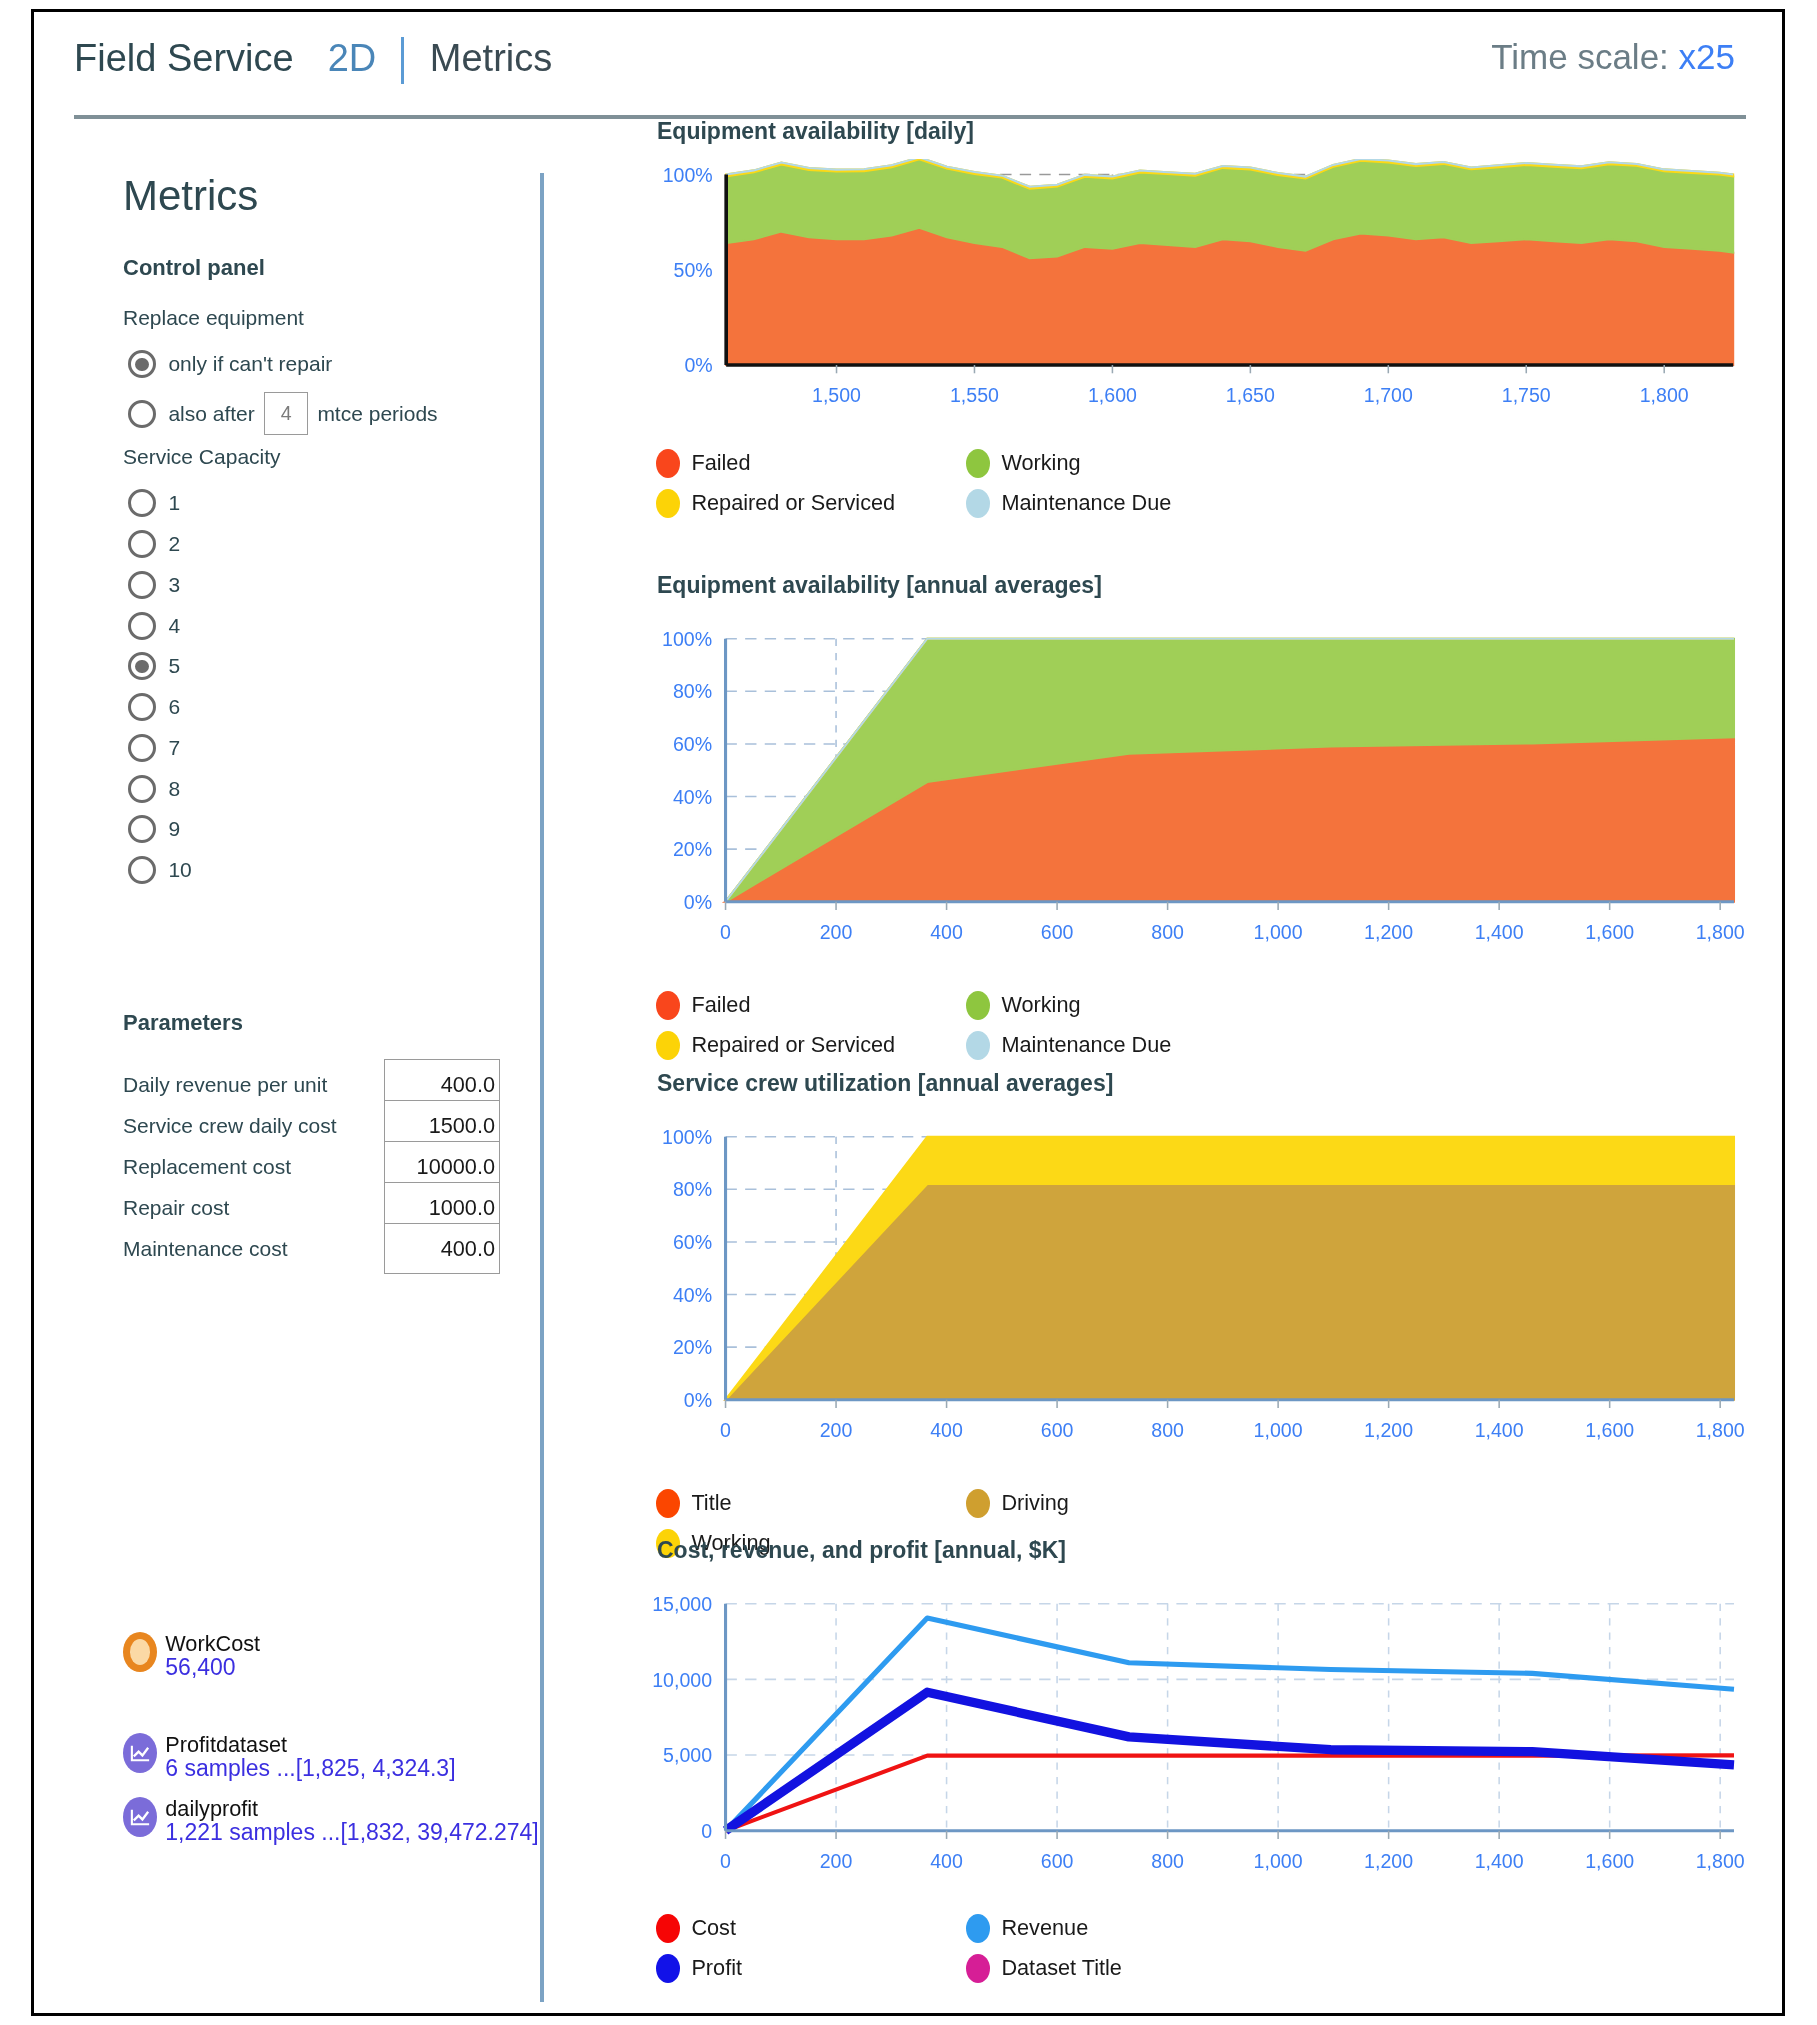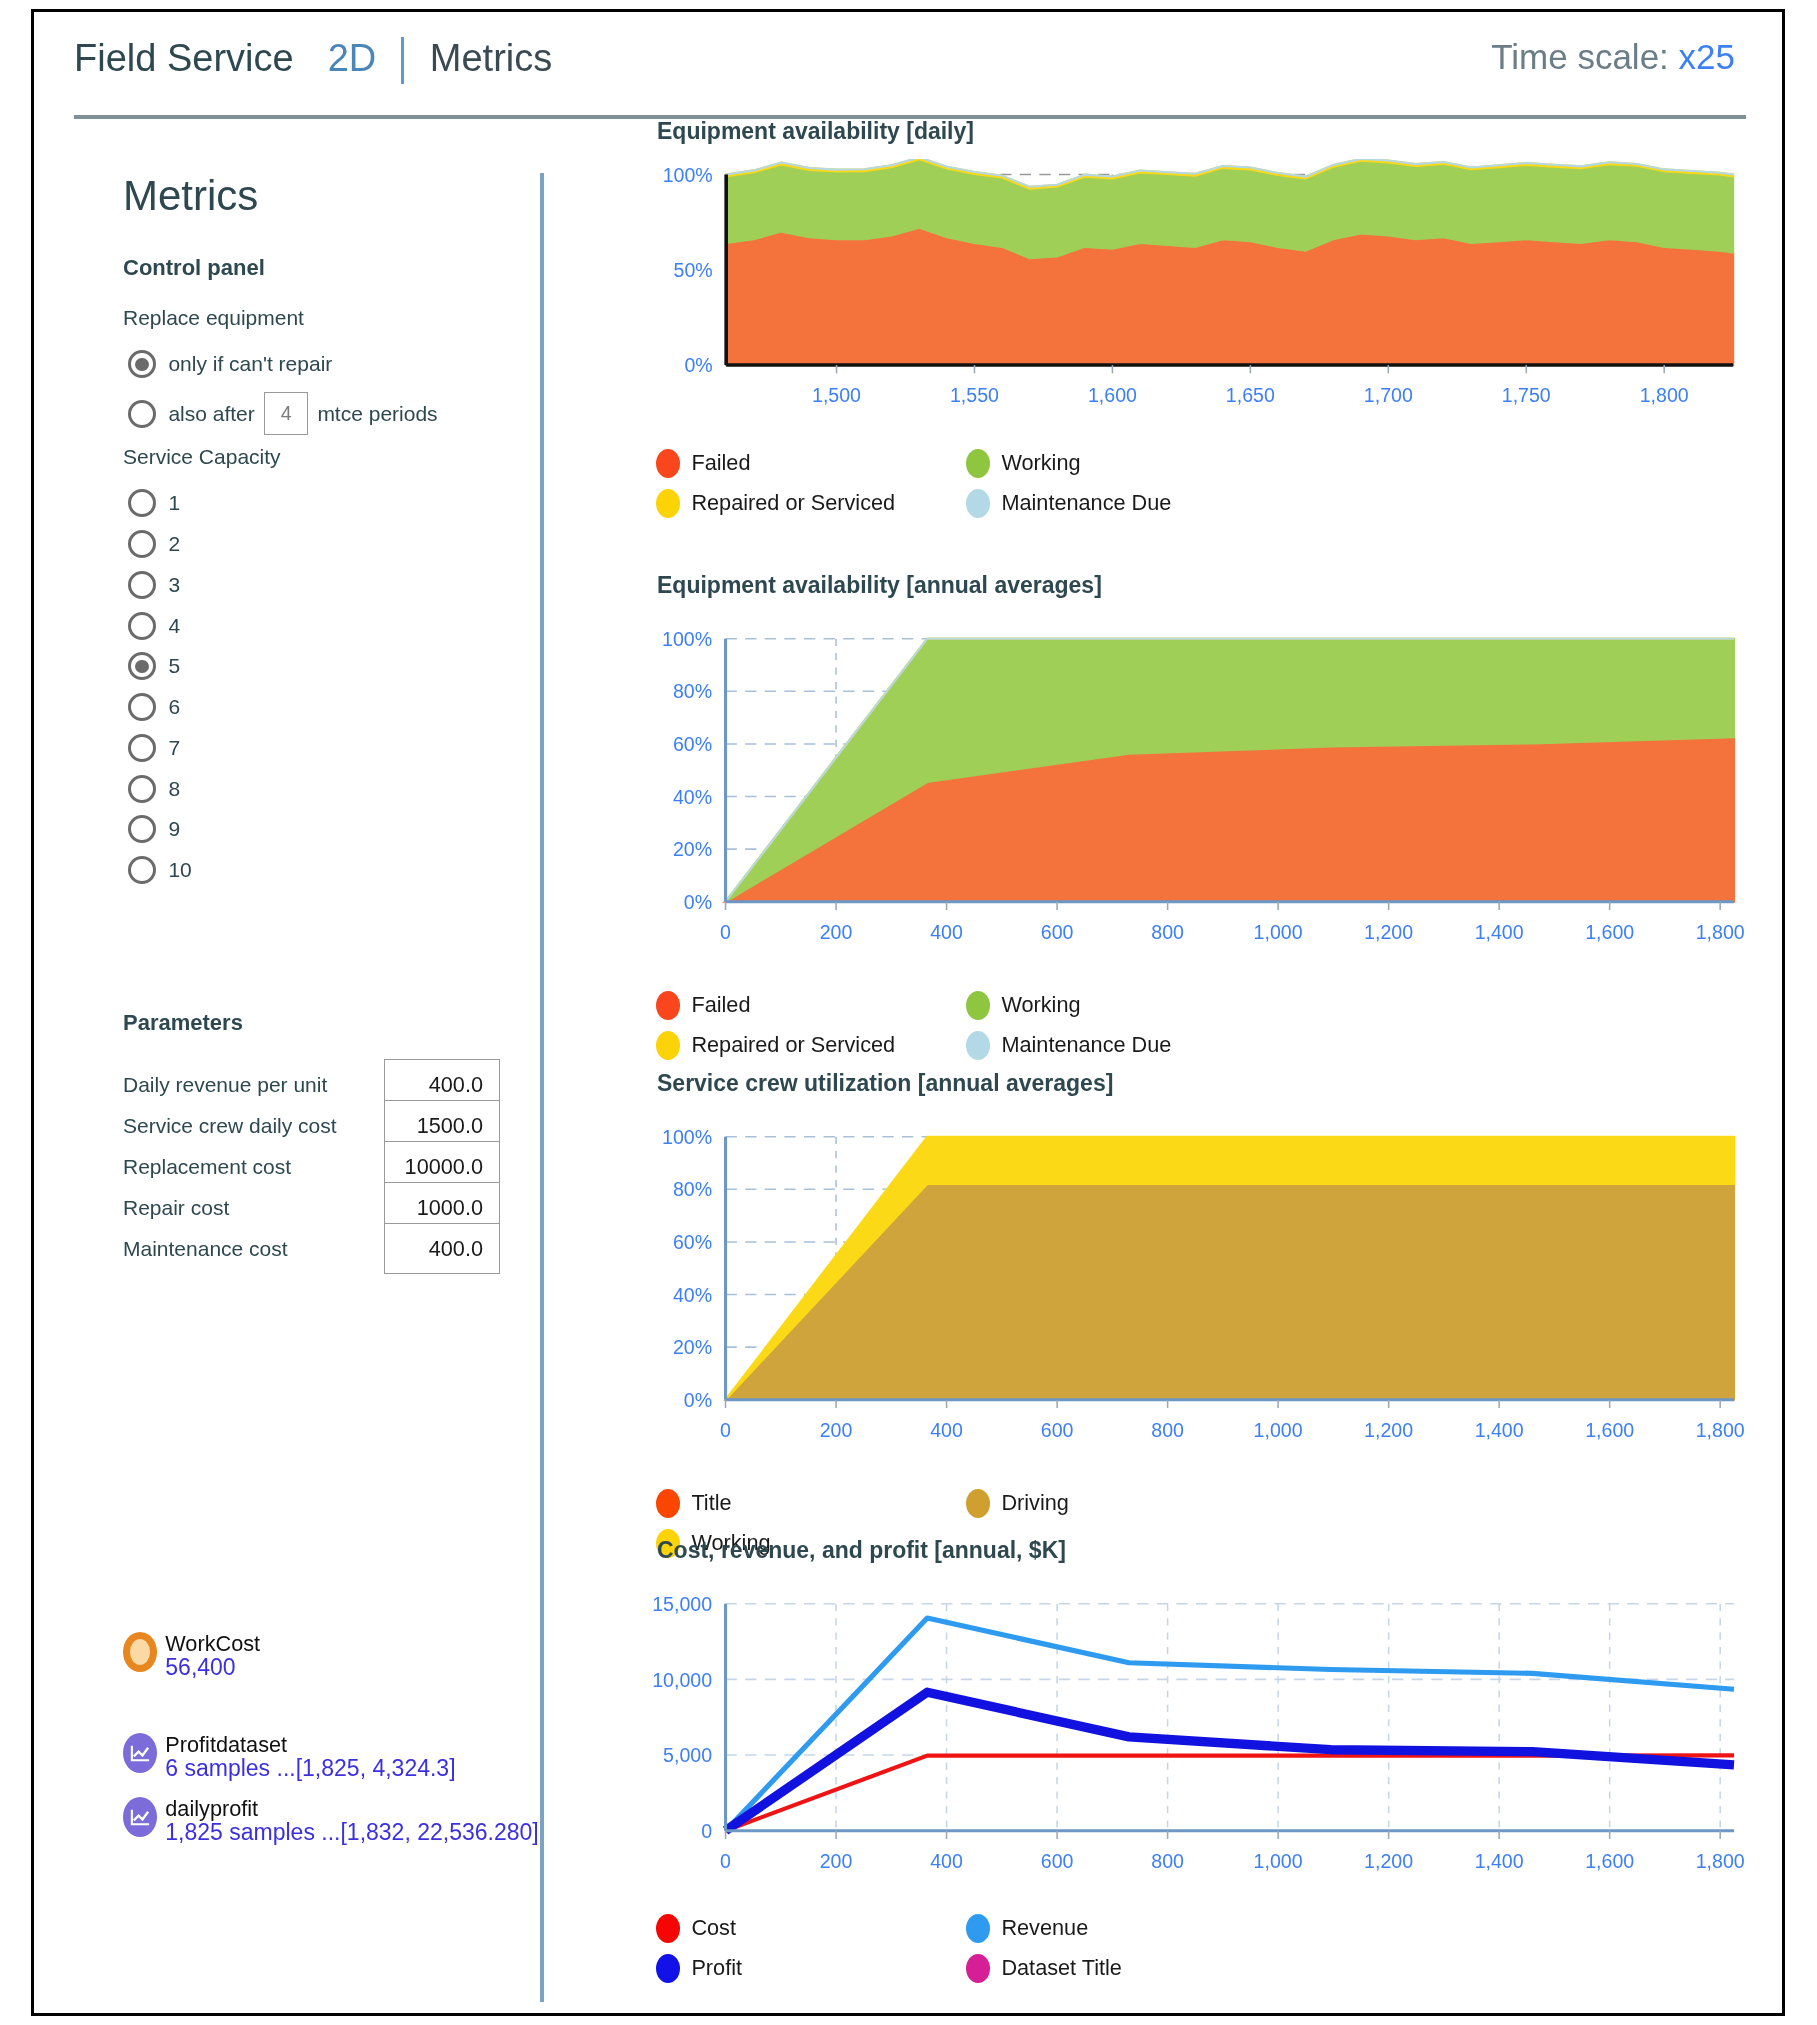--- a/index.html
+++ b/index.html
@@ -56,21 +56,21 @@
     display:flex; align-items:center; justify-content:center;
     font-size:19.6px; color:#7b7b7b; margin:0 9.3px;
   }
 
   
   .param-row { position:absolute; display:flex; align-items:center; width:377px; }
   .param-name { font-size:21px; color:#2e4850; flex:1 1 auto; white-space:nowrap; }
   .param-input {
     width:116px; height:51px; border:1.5px solid #9a9a9a; background:#fff;
     display:flex; align-items:center; justify-content:flex-end;
-    padding-right:16px; font-size:21.7px; color:#1a1a1a; flex:0 0 auto;
+    padding-right:4px; font-size:21.7px; color:#1a1a1a; flex:0 0 auto;
   }
 
   
   .ds-row { position:absolute; display:flex; align-items:flex-start; }
   .ds-ico { width:34px; height:40px; border-radius:50%; flex:0 0 auto; margin-right:8.3px; position:relative; }
   .ds-ico.ring { background:#e8861f; display:flex; align-items:center; justify-content:center; }
   .ds-ico.ring::after { content:""; width:20.6px; height:26px; border-radius:50%; background:#fbd9a5; }
   .ds-ico.chart { background:#7b6cd9; display:flex; align-items:center; justify-content:center; }
   .ds-ico.chart svg { width:23px; height:23px; }
   .ds-txt { display:flex; flex-direction:column; }
@@ -218,21 +218,21 @@
         </div>
         <div class="ds-row" style="left: 89px; top: 1674px;">
           <div class="ds-ico chart">
             <svg viewBox="0 0 24 24">
               <path d="M3 4v15h18" fill="none" stroke="#fff" stroke-width="2.2"></path>
               <path d="M5 15l5-5 4 4 6-8" fill="none" stroke="#fff" stroke-width="2.4"></path>
             </svg>
           </div>
           <div class="ds-txt">
             <div class="ds-name">dailyprofit</div>
-            <div class="ds-sub">1,825 samples ...[1,832, 22,536.280]</div>
+            <div class="ds-sub">1,221 samples ...[1,832, 39,472.274]</div>
           </div>
         </div>
       </div>
   </div>
 
   <div class="vdivider"></div>
 
   <div class="charts">
 
     <div class="chart-block" style="top:0;">

